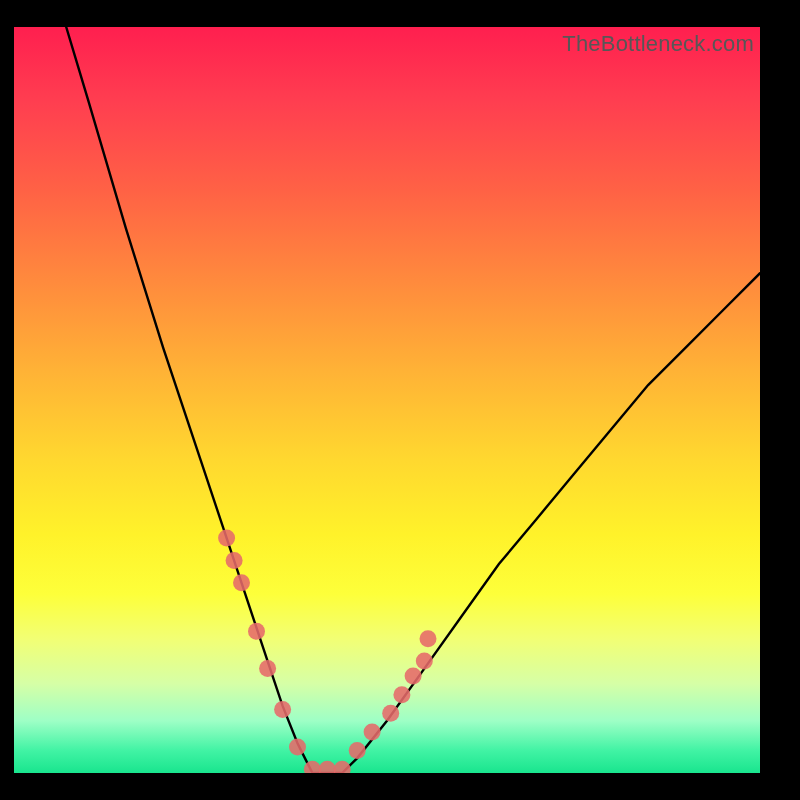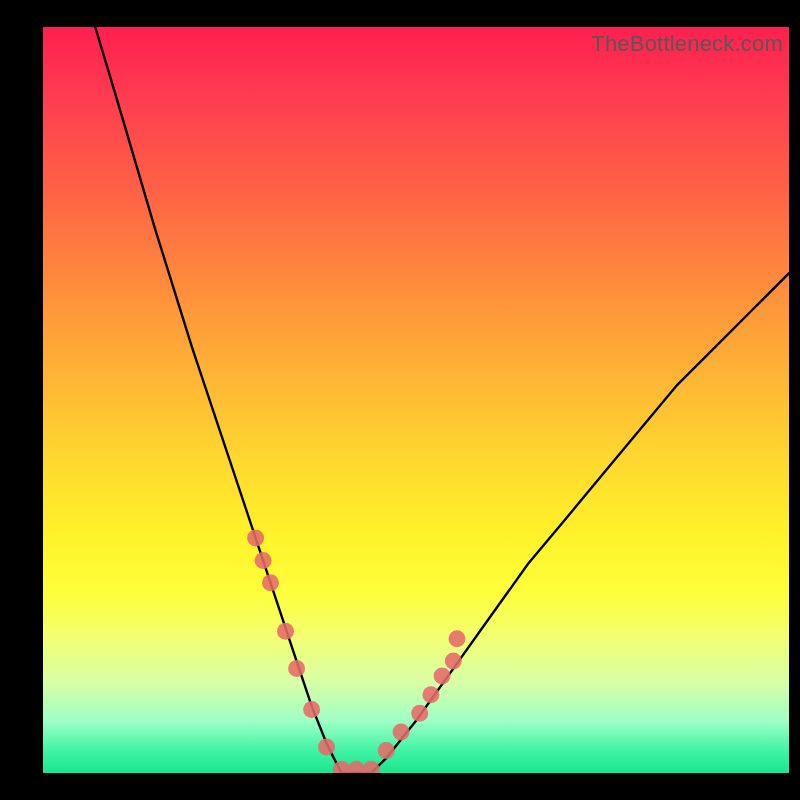--- a/index.html
+++ b/index.html
@@ -11,21 +11,21 @@
     font-family: Arial, Helvetica, sans-serif;
   }
   .frame {
     width: 800px;
     height: 800px;
     background: #000;
     position: relative;
   }
   .plot-area {
     position: absolute;
-    left: 43px;
+    left: 14px;
     top: 27px;
     width: 746px;
     height: 746px;
     overflow: hidden;
   }
   .gradient {
     position: absolute;
     inset: 0;
     background: linear-gradient(
       to bottom,

